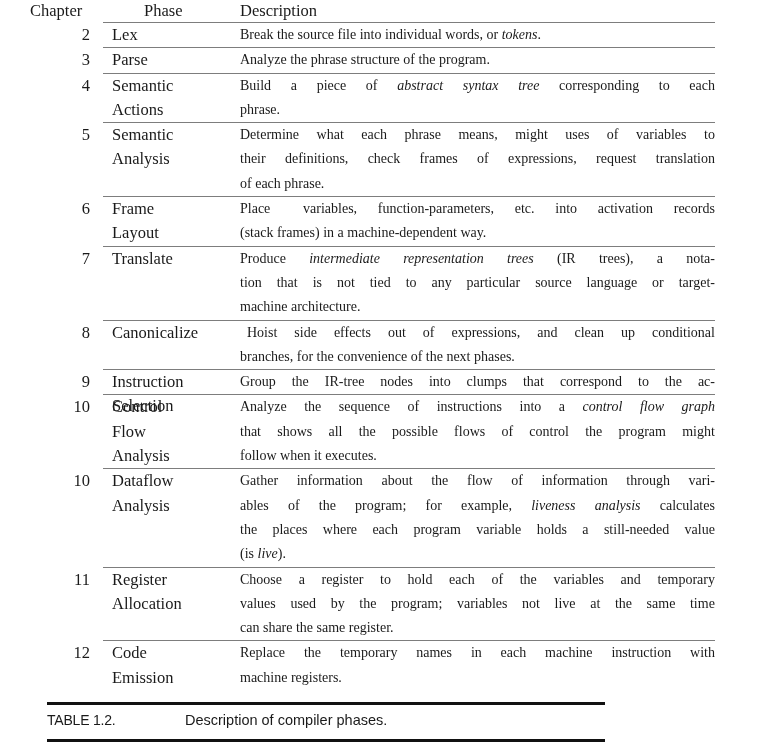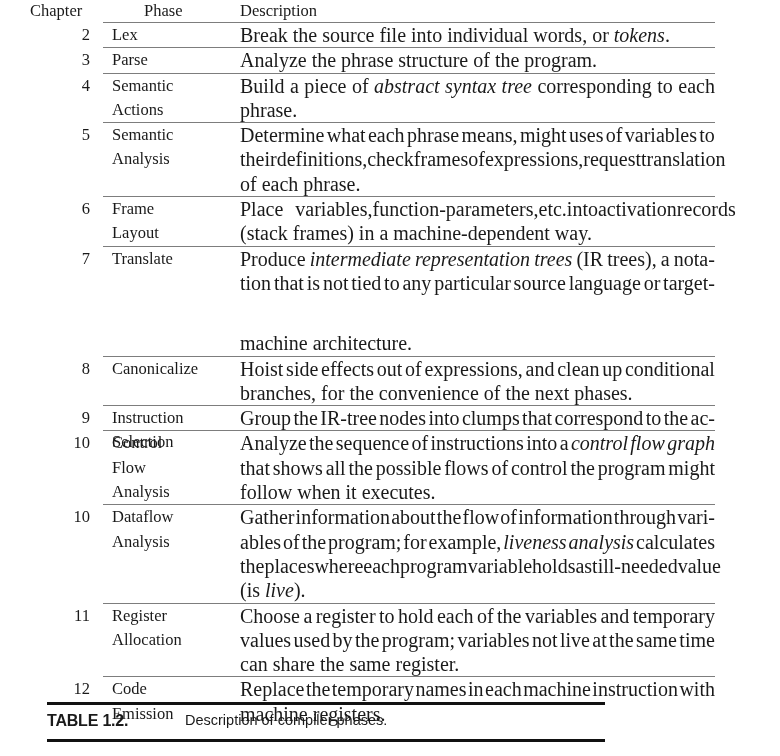--- a/index.html
+++ b/index.html
@@ -80,21 +80,21 @@
     left: 112px;
     width: 120px;
     font-size: 16.5px;
     line-height: 24.3px;
   }
   .cell-phase .pline { white-space: nowrap; }
 
   .cell-desc {
     margin-left: 240px;
     margin-right: 65px;
-    font-size: 20px;
+    font-size: 14px;
     line-height: 24.3px;
   }
   .cell-desc .dline {
     display: flex;
     white-space: nowrap;
   }
   
   .cell-desc .dline.just {
     justify-content: space-between;
   }
@@ -120,22 +120,22 @@
   .cap-rule.bottom { height: 3px; }
   .cap-body {
     position: relative;
     height: 34px;
   }
   .cap-label {
     position: absolute;
     left: 47px;
     top: 7px;
     font-family: "Liberation Sans", "DejaVu Sans", sans-serif;
-    font-weight: bold;
-    font-size: 16px;
+    font-weight: normal;
+    font-size: 14px;
     letter-spacing: -0.2px;
     white-space: nowrap;
   }
   .cap-text {
     position: absolute;
     left: 185px;
     top: 7px;
     font-family: "Liberation Sans", "DejaVu Sans", sans-serif;
     font-size: 14.5px;
     white-space: nowrap;
@@ -280,33 +280,33 @@
                 <span style="margin-right: 0px;">not</span>
                 <span style="margin-right: 0px;">tied</span>
                 <span style="margin-right: 0px;">to</span>
                 <span style="margin-right: 0px;">any</span>
                 <span style="margin-right: 0px;">particular</span>
                 <span style="margin-right: 0px;">source</span>
                 <span style="margin-right: 0px;">language</span>
                 <span style="margin-right: 0px;">or</span>
                 <span>target-</span>
               </div>
-              <div class="dline last"><span style="white-space: pre; margin-top: 36px;">machine architecture.</span></div>
+              <div class="dline last"><span style="white-space: pre;">machine architecture.</span></div>
             </div>
           </div>
         </div>
         <div class="row">
           <div class="row-inner">
             <div class="cell-chapter">8</div>
             <div class="cell-phase">
               <div class="pline">Canonicalize</div>
             </div>
             <div class="cell-desc">
               <div class="dline just">
-                <span style="margin-right: 0px;">Hoist</span>
+                <span style="margin-right: 0px; margin-left: 7px;">Hoist</span>
                 <span style="margin-right: 0px;">side</span>
                 <span style="margin-right: 0px;">effects</span>
                 <span style="margin-right: 0px;">out</span>
                 <span style="margin-right: 0px;">of</span>
                 <span style="margin-right: 0px;">expressions,</span>
                 <span style="margin-right: 0px;">and</span>
                 <span style="margin-right: 0px;">clean</span>
                 <span style="margin-right: 0px;">up</span>
                 <span>conditional</span>
               </div>

